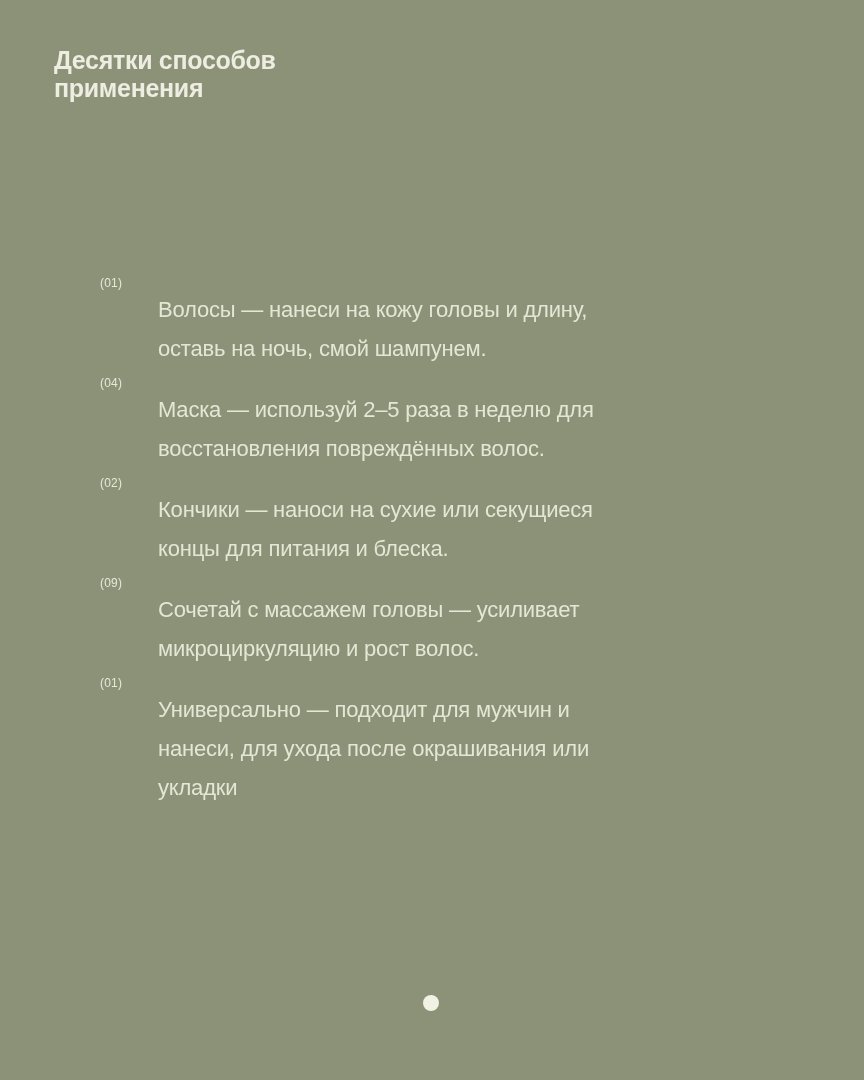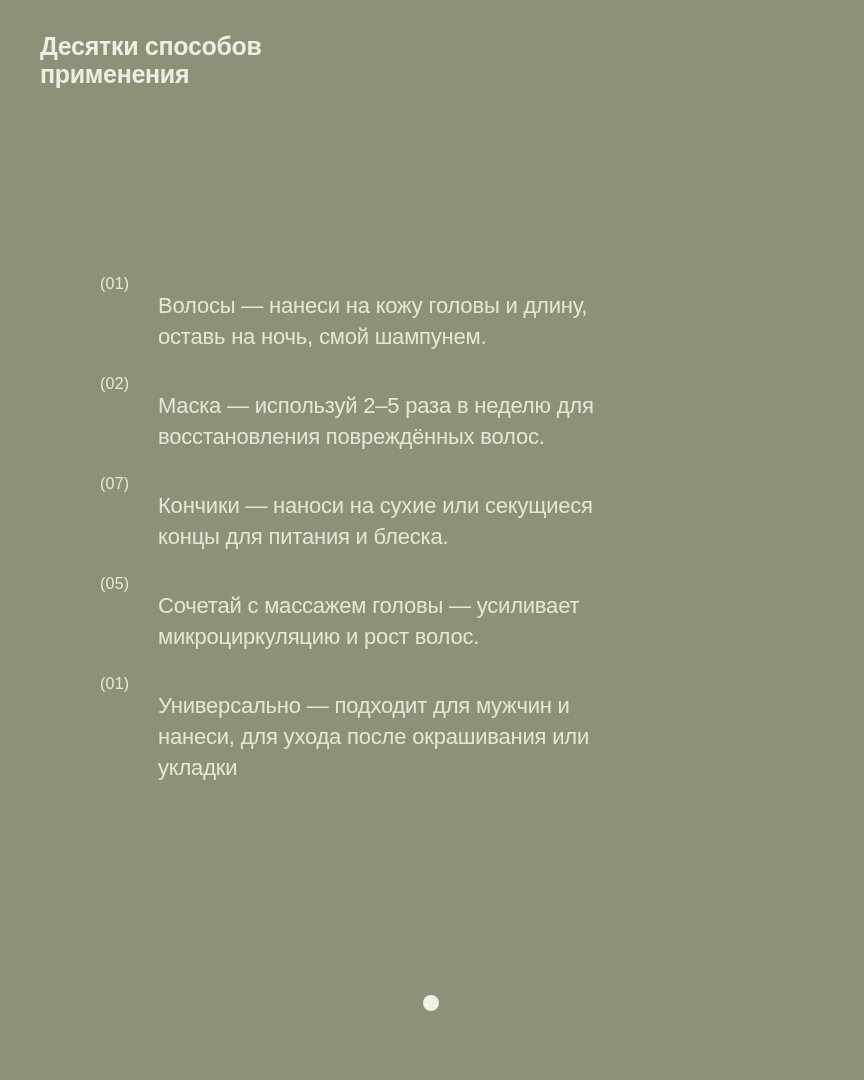--- a/index.html
+++ b/index.html
@@ -11,21 +11,21 @@
     width: 864px;
     height: 1080px;
     background: #8B9278;
     overflow: hidden;
     font-family: "Liberation Sans", sans-serif;
   }
   .title {
     position: absolute;
     left: 40px;
     top: 32px;
-    margin: 0;
+    margin: 14px;
     font-size: 25px;
     line-height: 28px;
     font-weight: 700;
     letter-spacing: -0.3px;
     color: #EDEDE1;
     white-space: pre-line;
   }
   .list {
     position: absolute;
     left: 0;
@@ -35,34 +35,34 @@
   }
   .item {
     position: absolute;
     left: 0;
     width: 100%;
   }
   .item-num {
     position: absolute;
     left: 100px;
     top: 0;
-    font-size: 16px;
+    font-size: 12px;
     line-height: 15px;
     letter-spacing: 0.2px;
     color: #E7E9D8;
     text-align: right;
   }
   .item-text {
     position: absolute;
     left: 158px;
     top: 14px;
     width: 660px;
     margin: 0;
     font-size: 22px;
-    line-height: 31px;
+    line-height: 39px;
     font-weight: 400;
     letter-spacing: -0.2px;
     color: #E5E7D5;
     white-space: pre-line;
   }
   .item-1 { top: 276px; }
   .item-2 { top: 376px; }
   .item-3 { top: 476px; }
   .item-4 { top: 576px; }
   .item-5 { top: 676px; }
@@ -89,33 +89,33 @@
 
   <div class="list">
 
     <div class="item item-1">
       <span class="item-num">(01)</span>
       <p class="item-text">Волосы — нанеси на кожу головы и длину,
 оставь на ночь, смой шампунем.</p>
     </div>
 
     <div class="item item-2">
-      <span class="item-num">(02)</span>
+      <span class="item-num">(04)</span>
       <p class="item-text">Маска — используй 2–5 раза в неделю для
 восстановления повреждённых волос.</p>
     </div>
 
     <div class="item item-3">
-      <span class="item-num">(07)</span>
+      <span class="item-num">(02)</span>
       <p class="item-text">Кончики — наноси на сухие или секущиеся
 концы для питания и блеска.</p>
     </div>
 
     <div class="item item-4">
-      <span class="item-num">(05)</span>
+      <span class="item-num">(09)</span>
       <p class="item-text">Сочетай с массажем головы — усиливает
 микроциркуляцию и рост волос.</p>
     </div>
 
     <div class="item item-5">
       <span class="item-num">(01)</span>
       <p class="item-text">Универсально — подходит для мужчин и
 нанеси, для ухода после окрашивания или
 укладки</p>
     </div>

